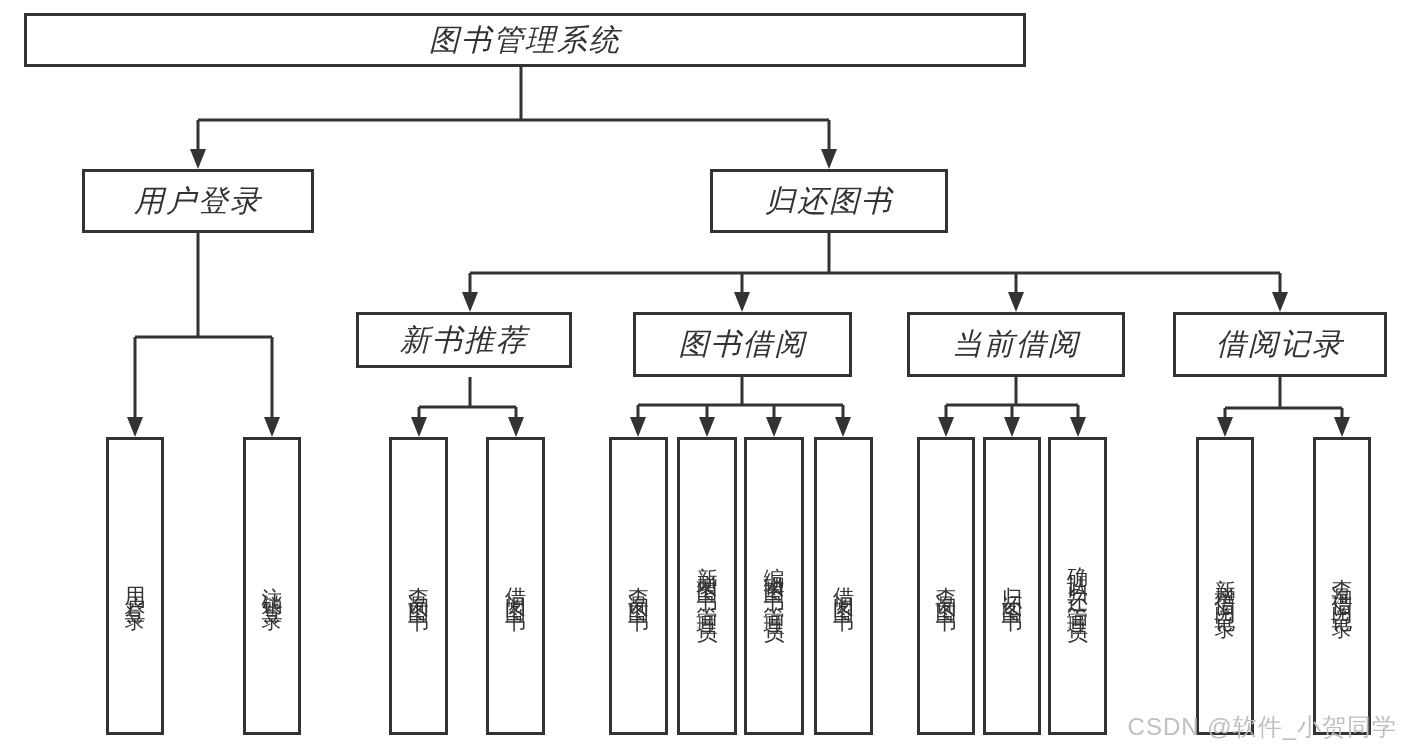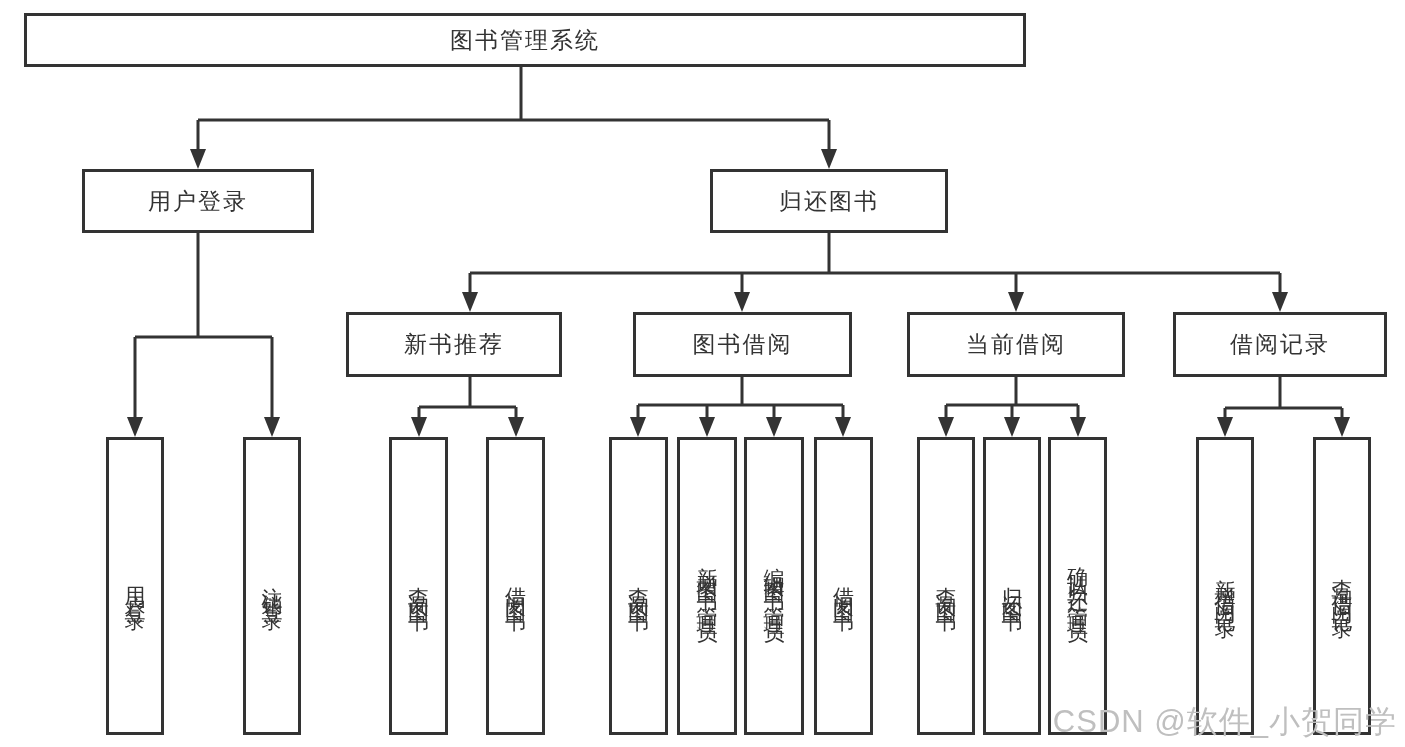--- a/index.html
+++ b/index.html
@@ -20,33 +20,33 @@
   .cl{stroke:var(--line);stroke-width:3;fill:none;}
   .ah{fill:var(--line);stroke:none;}
   .box{
     position:absolute;
     box-sizing:border-box;
     border:3px solid var(--line);
     background:var(--background);
     display:flex;align-items:center;justify-content:center;
     color:var(--text);
   }
-  .box.h span{font-size:23px;letter-spacing:2px;white-space:nowrap;}
+  .box.h span{font-size:30px;letter-spacing:2px;white-space:nowrap;font-style:italic;}
   .vt{
     writing-mode:vertical-rl;
     text-orientation:mixed;
     font-size:21px;
     letter-spacing:8px;
     white-space:nowrap;
     color:var(--text);
   }
   .watermark{
     position:absolute;
     right:8px;bottom:4px;
-    font-size:31px;
+    font-size:24px;
     letter-spacing:1px;
     color:var(--watermark);
     white-space:nowrap;
   }
 </style>
 </head>
 <body>
 
 <div class="stage">
 
@@ -97,21 +97,21 @@
     <span>图书管理系统</span>
   </div>
 
   <div class="box h" style="left:82px;top:169px;width:232px;height:64px">
     <span>用户登录</span>
   </div>
   <div class="box h" style="left:710px;top:169px;width:238px;height:64px">
     <span>归还图书</span>
   </div>
 
-  <div class="box h" style="left:346px;top:312px;width:216px;height:65px">
+  <div class="box h" style="left:356px;top:312px;width:216px;height:56px">
     <span>新书推荐</span>
   </div>
   <div class="box h" style="left:907px;top:312px;width:218px;height:65px">
     <span>当前借阅</span>
   </div>
   <div class="box h" style="left:633px;top:312px;width:219px;height:65px">
     <span>图书借阅</span>
   </div>
   <div class="box h" style="left:1173px;top:312px;width:214px;height:65px">
     <span>借阅记录</span>

